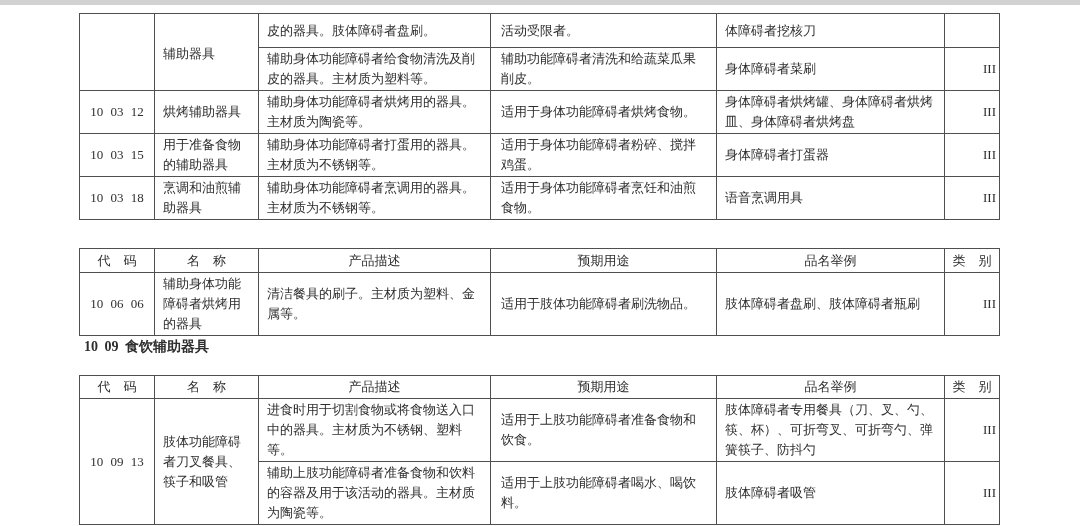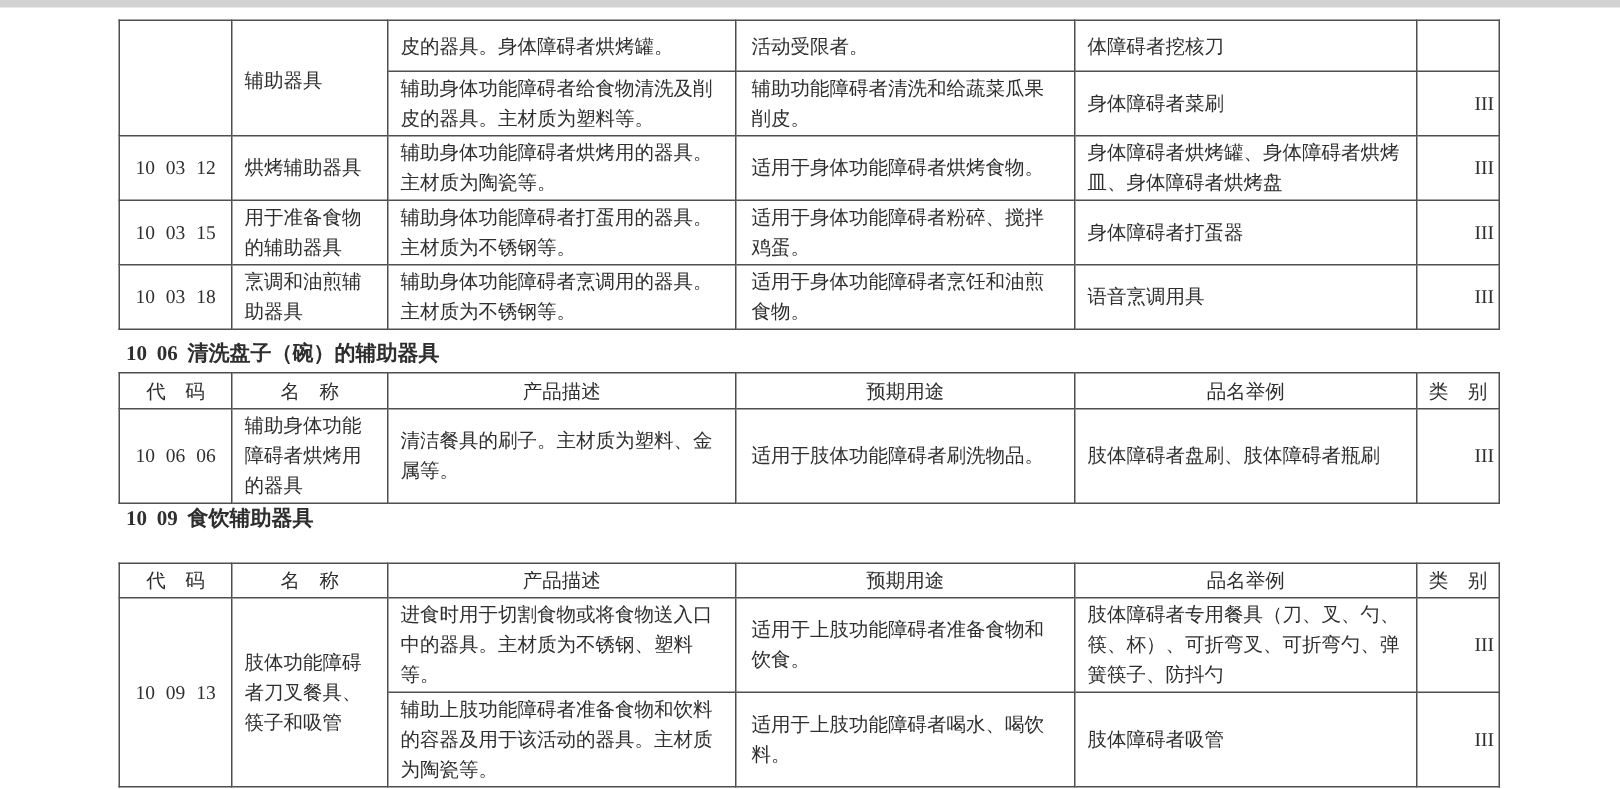--- a/index.html
+++ b/index.html
@@ -54,21 +54,21 @@
         <col style="width:104px">
         <col style="width:232px">
       <col style="width:226px">
         <col style="width:228px">
         <col style="width:55px">
     </colgroup>
     <tbody>
         <tr class="h34">
       <td class="c-code" rowspan="2"></td>
       <td class="c-name va-top" rowspan="2">辅助器具</td>
-      <td class="c-desc">皮的器具。身体障碍者烘烤罐。</td>
+      <td class="c-desc">皮的器具。肢体障碍者盘刷。</td>
       <td class="c-use">活动受限者。</td>
       <td class="c-ex">体障碍者挖核刀</td>
       <td class="c-cat"></td>
     </tr>
     <tr class="h43">
       <td class="c-desc">辅助身体功能障碍者给食物清洗及削皮的器具。主材质为塑料等。</td>
       <td class="c-use">辅助功能障碍者清洗和给蔬菜瓜果削皮。</td>
       <td class="c-ex">身体障碍者菜刷</td>
       <td class="c-cat">III</td>
     </tr>
@@ -92,21 +92,20 @@
       <td class="c-code">10 03 18</td>
       <td class="c-name">烹调和油煎辅助器具</td>
       <td class="c-desc">辅助身体功能障碍者烹调用的器具。主材质为不锈钢等。</td>
       <td class="c-use">适用于身体功能障碍者烹饪和油煎食物。</td>
       <td class="c-ex">语音烹调用具</td>
       <td class="c-cat">III</td>
     </tr>
   </tbody>
     </table>
 
-  <div class="sec-title" id="sec2">10 06 清洗盘子（碗）的辅助器具</div>
 
   <table class="doc" id="t2">
     <colgroup>
       <col style="width:75px">
         <col style="width:104px">
         <col style="width:232px">
       <col style="width:226px">
         <col style="width:228px">
         <col style="width:55px">
     </colgroup>

